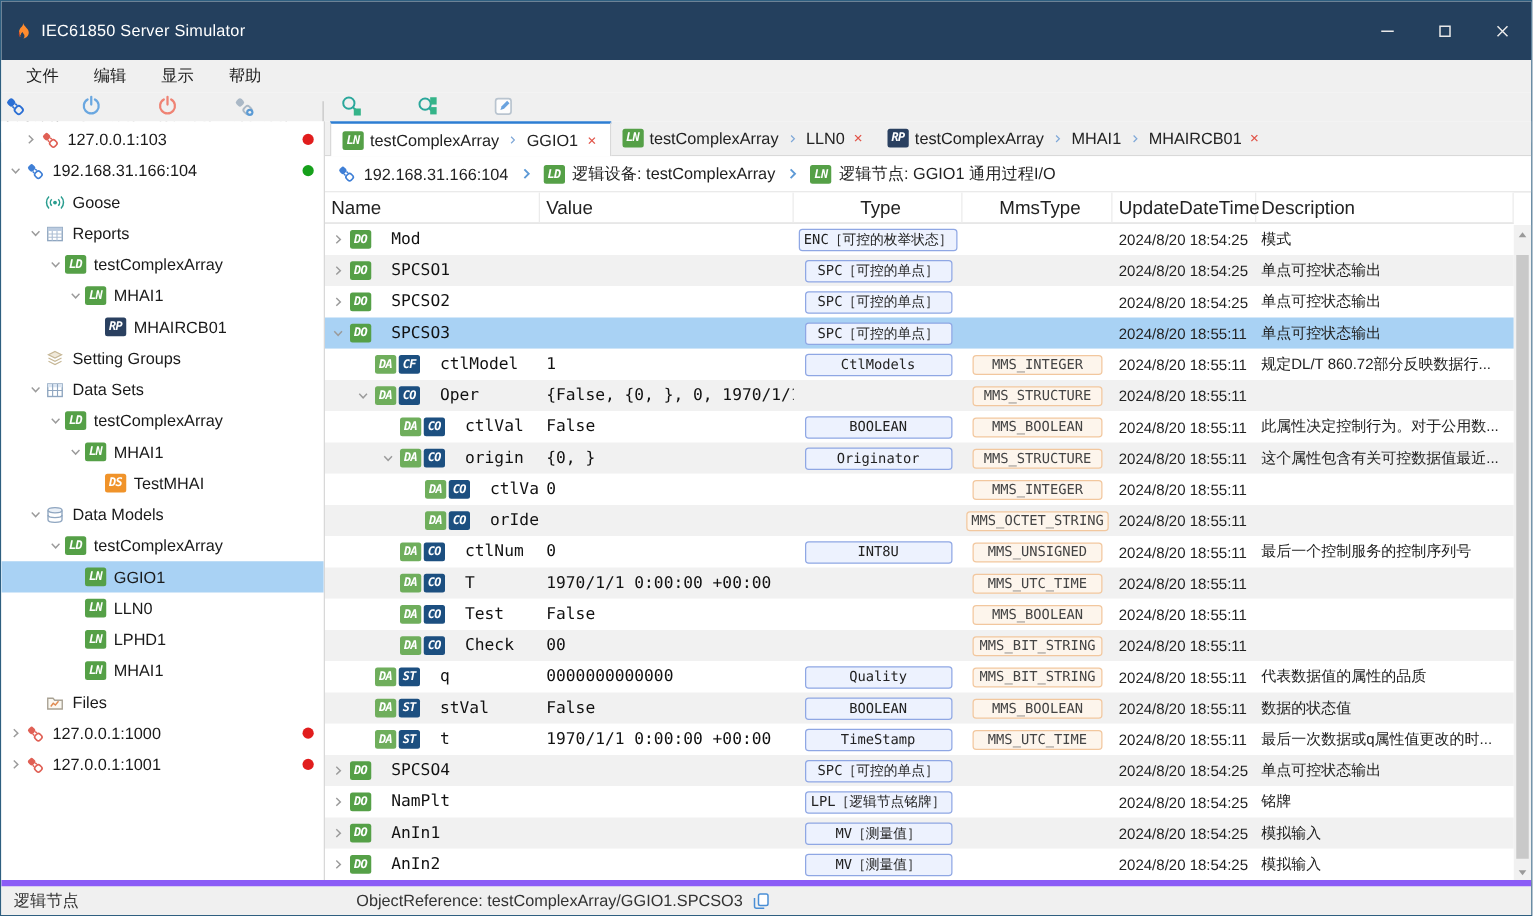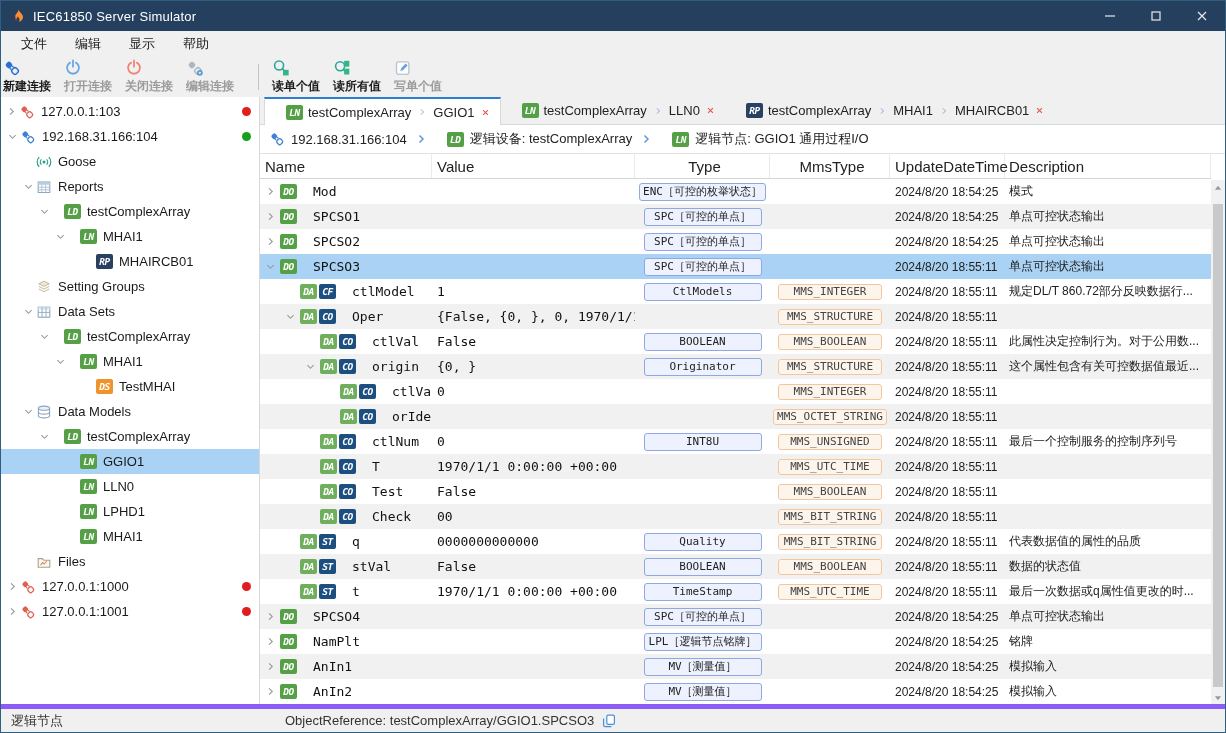--- a/index.html
+++ b/index.html
@@ -2,21 +2,21 @@
 <html><head>
 <meta charset="utf-8">
 <style>
   * { margin:0; padding:0; box-sizing:border-box; }
   html,body { background:#cfd4d9; }
   .window{
     position:relative; width:1226px; height:733px; background:#fff; overflow:hidden;
     font-family:"Liberation Sans", sans-serif; border:1px solid #2e5f80;
   }
   
-  .titlebar{ height:30px; background:#24405e; display:flex; align-items:center; color:#fff; }
+  .titlebar{ height:47px; background:#24405e; display:flex; align-items:center; color:#fff; }
   .tb-flame{ margin:0 7px 0 9px; display:inline-flex; }
   .tb-title{ font-size:13px; letter-spacing:.2px; }
   .win-controls{ margin-left:auto; display:flex; height:100%; }
   .win-btn{ width:46px; height:100%; display:flex; align-items:center; justify-content:center; }
   
   .menubar{ height:26px; background:#f0f0f0; display:flex; align-items:center; padding-left:6px; }
   .menu-item{ padding:0 14px; font-size:13px; height:100%; display:flex; align-items:center; color:#1a1a1a; }
   
   .toolbar{ height:40px; background:#f0f0f0; display:flex; align-items:center; padding-left:2px; }
   .tb-btn{ width:61px; height:38px; display:flex; flex-direction:column; justify-content:center; gap:0;font-weight:bold; }
@@ -30,21 +30,21 @@
   
   .tree-row{ display:flex; height:25px; align-items:center; position:relative; font-size:13px; color:#1a1a1a; }
   .tree-row.selected{ background:#a9d2f4; }
   .expander{ width:15px; height:15px; flex:none; display:inline-flex; align-items:center; justify-content:center; }
   .tree-label{ margin-left:6px; white-space:nowrap; }
   .status-dot{ position:absolute; right:8px; width:9px; height:9px; border-radius:50%; }
   .icon{ display:inline-flex; flex:none; }
   
   .nbadge{ display:inline-flex; align-items:center; justify-content:center; min-width:17px; height:15px;
     padding:0 1px; border-radius:2px; color:#fff; flex:none;
-    font:italic bold 9.5px "DejaVu Sans Mono", monospace; letter-spacing:-.5px;margin-left:12px; }
+    font:italic bold 9.5px "DejaVu Sans Mono", monospace; letter-spacing:-.5px; }
   .b-LD,.b-LN,.b-DO{ background:#55a047; }
   .b-DA{ background:#6fae5c; }
   .b-CF,.b-CO,.b-ST{ background:#1c4f80; }
   .b-RP{ background:#2a4060; }
   .b-DS{ background:#f0932a; }
   
   .tabs{ height:28px; background:#f0f0f0; display:flex; align-items:flex-end; padding-left:4px; border-bottom:1px solid #d9d9d9; }
   .tab{ display:inline-flex; align-items:center; height:27px; padding:0 9px; font-size:13px; color:#222; gap:5px; white-space:nowrap; }
   .tab.active{ background:#fff; border:1px solid #d9d9d9; border-top:2px solid #2d7dd2; border-bottom:none; height:28px; margin-bottom:-1px; }
   .tab-part{ white-space:nowrap; }
@@ -196,21 +196,21 @@
             <rect x="2.2" y="2.6" width="11" height="11" rx="1.8" fill="#fdfdfd" stroke="#b9c4cf" stroke-width="1.2"></rect>
             <path d="M5.6 10.6l.9-2.6 3.9-3.9 1.7 1.7-3.9 3.9z" fill="#6aa3df"></path>
           </svg>
         </span>
         <div class="tb-label">写单个值</div>
       </div>
     </div>
 
   <div class="main">
     <div class="sidebar" id="tree">
-        <div class="tree-row" style="padding-left: 3px;">
+        <div class="tree-row" style="padding-left: 16px;">
           <span class="expander">
             <svg width="13" height="13" viewBox="0 0 16 16">
               <path d="M6.2 4.2l4 3.8-4 3.8" fill="none" stroke="#9b9b9b" stroke-width="1.4"></path>
             </svg>
           </span>
           <span class="icon">
             <svg width="16" height="16" viewBox="0 0 16 16">
               <g transform="rotate(-45 8 8)">
                 <rect x="5.4" y="1.6" width="5.2" height="5.2" rx="1.8" fill="#e06055"></rect>
                 <path d="M6.6 6.8v1.8M9.4 6.8v1.8" stroke="#e06055" stroke-width="1.2" fill="none"></path>

